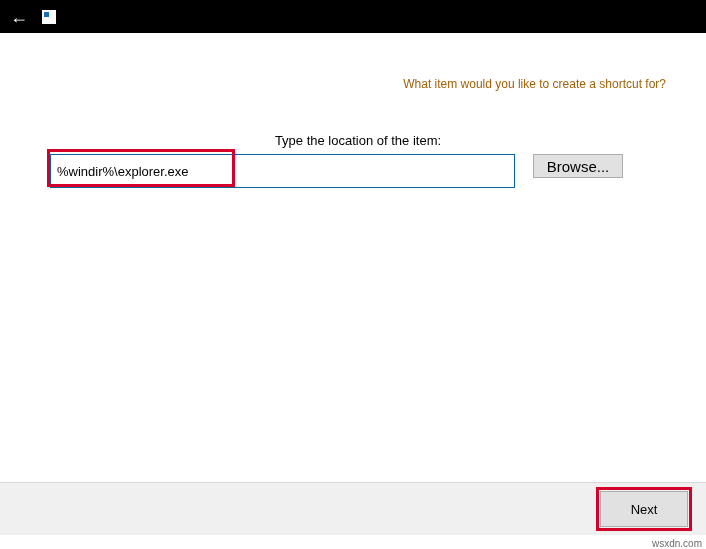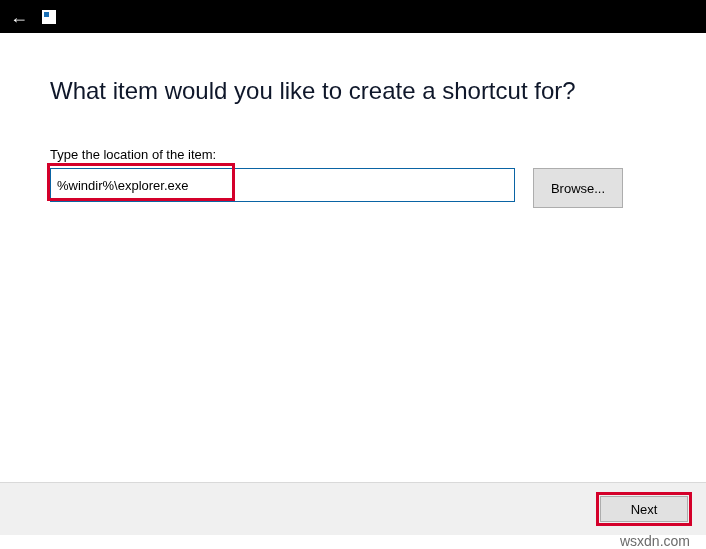--- a/index.html
+++ b/index.html
@@ -41,36 +41,38 @@
       content:"";
       position:absolute;
       left:2px; top:2px;
       width:5px; height:5px;
       background:#1a6fb5;
     }
     .content {
       padding: 32px 40px 20px 50px;
     }
     .heading {
-      color: #0f172a;
-      font-size: 24px;
+      color: #a16207;
+      font-size: 12px;
       font-weight: 400;
       margin-top: 12px;
       margin-bottom: 42px;
+      text-align: right;
     }
     .desc {
       color: #000;
       font-size: 13px;
       line-height: 1.45;
       margin-bottom: 36px;
       max-width: 580px;
     }
     .field-label {
       font-size: 13px;
       margin-bottom: 6px;
+      text-align: center;
     }
     .input-row {
       display: flex;
       align-items: stretch;
       gap: 18px;
       margin-bottom: 36px;
     }
     .input-wrap {
       position: relative;
       flex: 0 0 465px;
@@ -89,25 +91,25 @@
       position: absolute;
       left: -3px;
       top: -5px;
       height: 38px;
       width: 188px;
       border: 3px solid #d4002a;
       pointer-events: none;
     }
     .browse-btn {
       flex: 0 0 90px;
-      height: 40px;
+      height: 24px;
       background: #e1e1e1;
       border: 1px solid #adadad;
       font-family: inherit;
-      font-size: 13px;
+      font-size: 15px;
       cursor: pointer;
     }
     .continue-text {
       font-size: 13px;
     }
     .footer {
       position: absolute;
       left: 0;
       right: 0;
       bottom: 14px;
@@ -115,21 +117,21 @@
       background: #f0f0f0;
       border-top: 1px solid #d9d9d9;
       display: flex;
       justify-content: flex-end;
       align-items: center;
       padding-right: 18px;
       gap: 10px;
     }
     .footer-btn {
       width: 88px;
-      height: 26px;
+      height: 36px;
       background: #e1e1e1;
       border: 1px solid #adadad;
       font-family: inherit;
       font-size: 13px;
       cursor: pointer;
     }
     .next-wrap {
       position: relative;
       display: inline-flex;
     }
@@ -137,23 +139,23 @@
       position: absolute;
       left: -4px;
       top: -4px;
       right: -4px;
       bottom: -4px;
       border: 3px solid #d4002a;
       pointer-events: none;
     }
     .watermark {
       position: absolute;
-      right: 16px;
+      right: 4px;
       bottom: 0px;
-      font-size: 14px;
+      font-size: 10px;
       color: #6b6b6b;
       font-family: Arial, sans-serif;
     }
   </style>
 </head>
 <body>
 
 <div class="titlebar">
   <span class="back-arrow">←</span>
   <span class="window-icon"></span>

